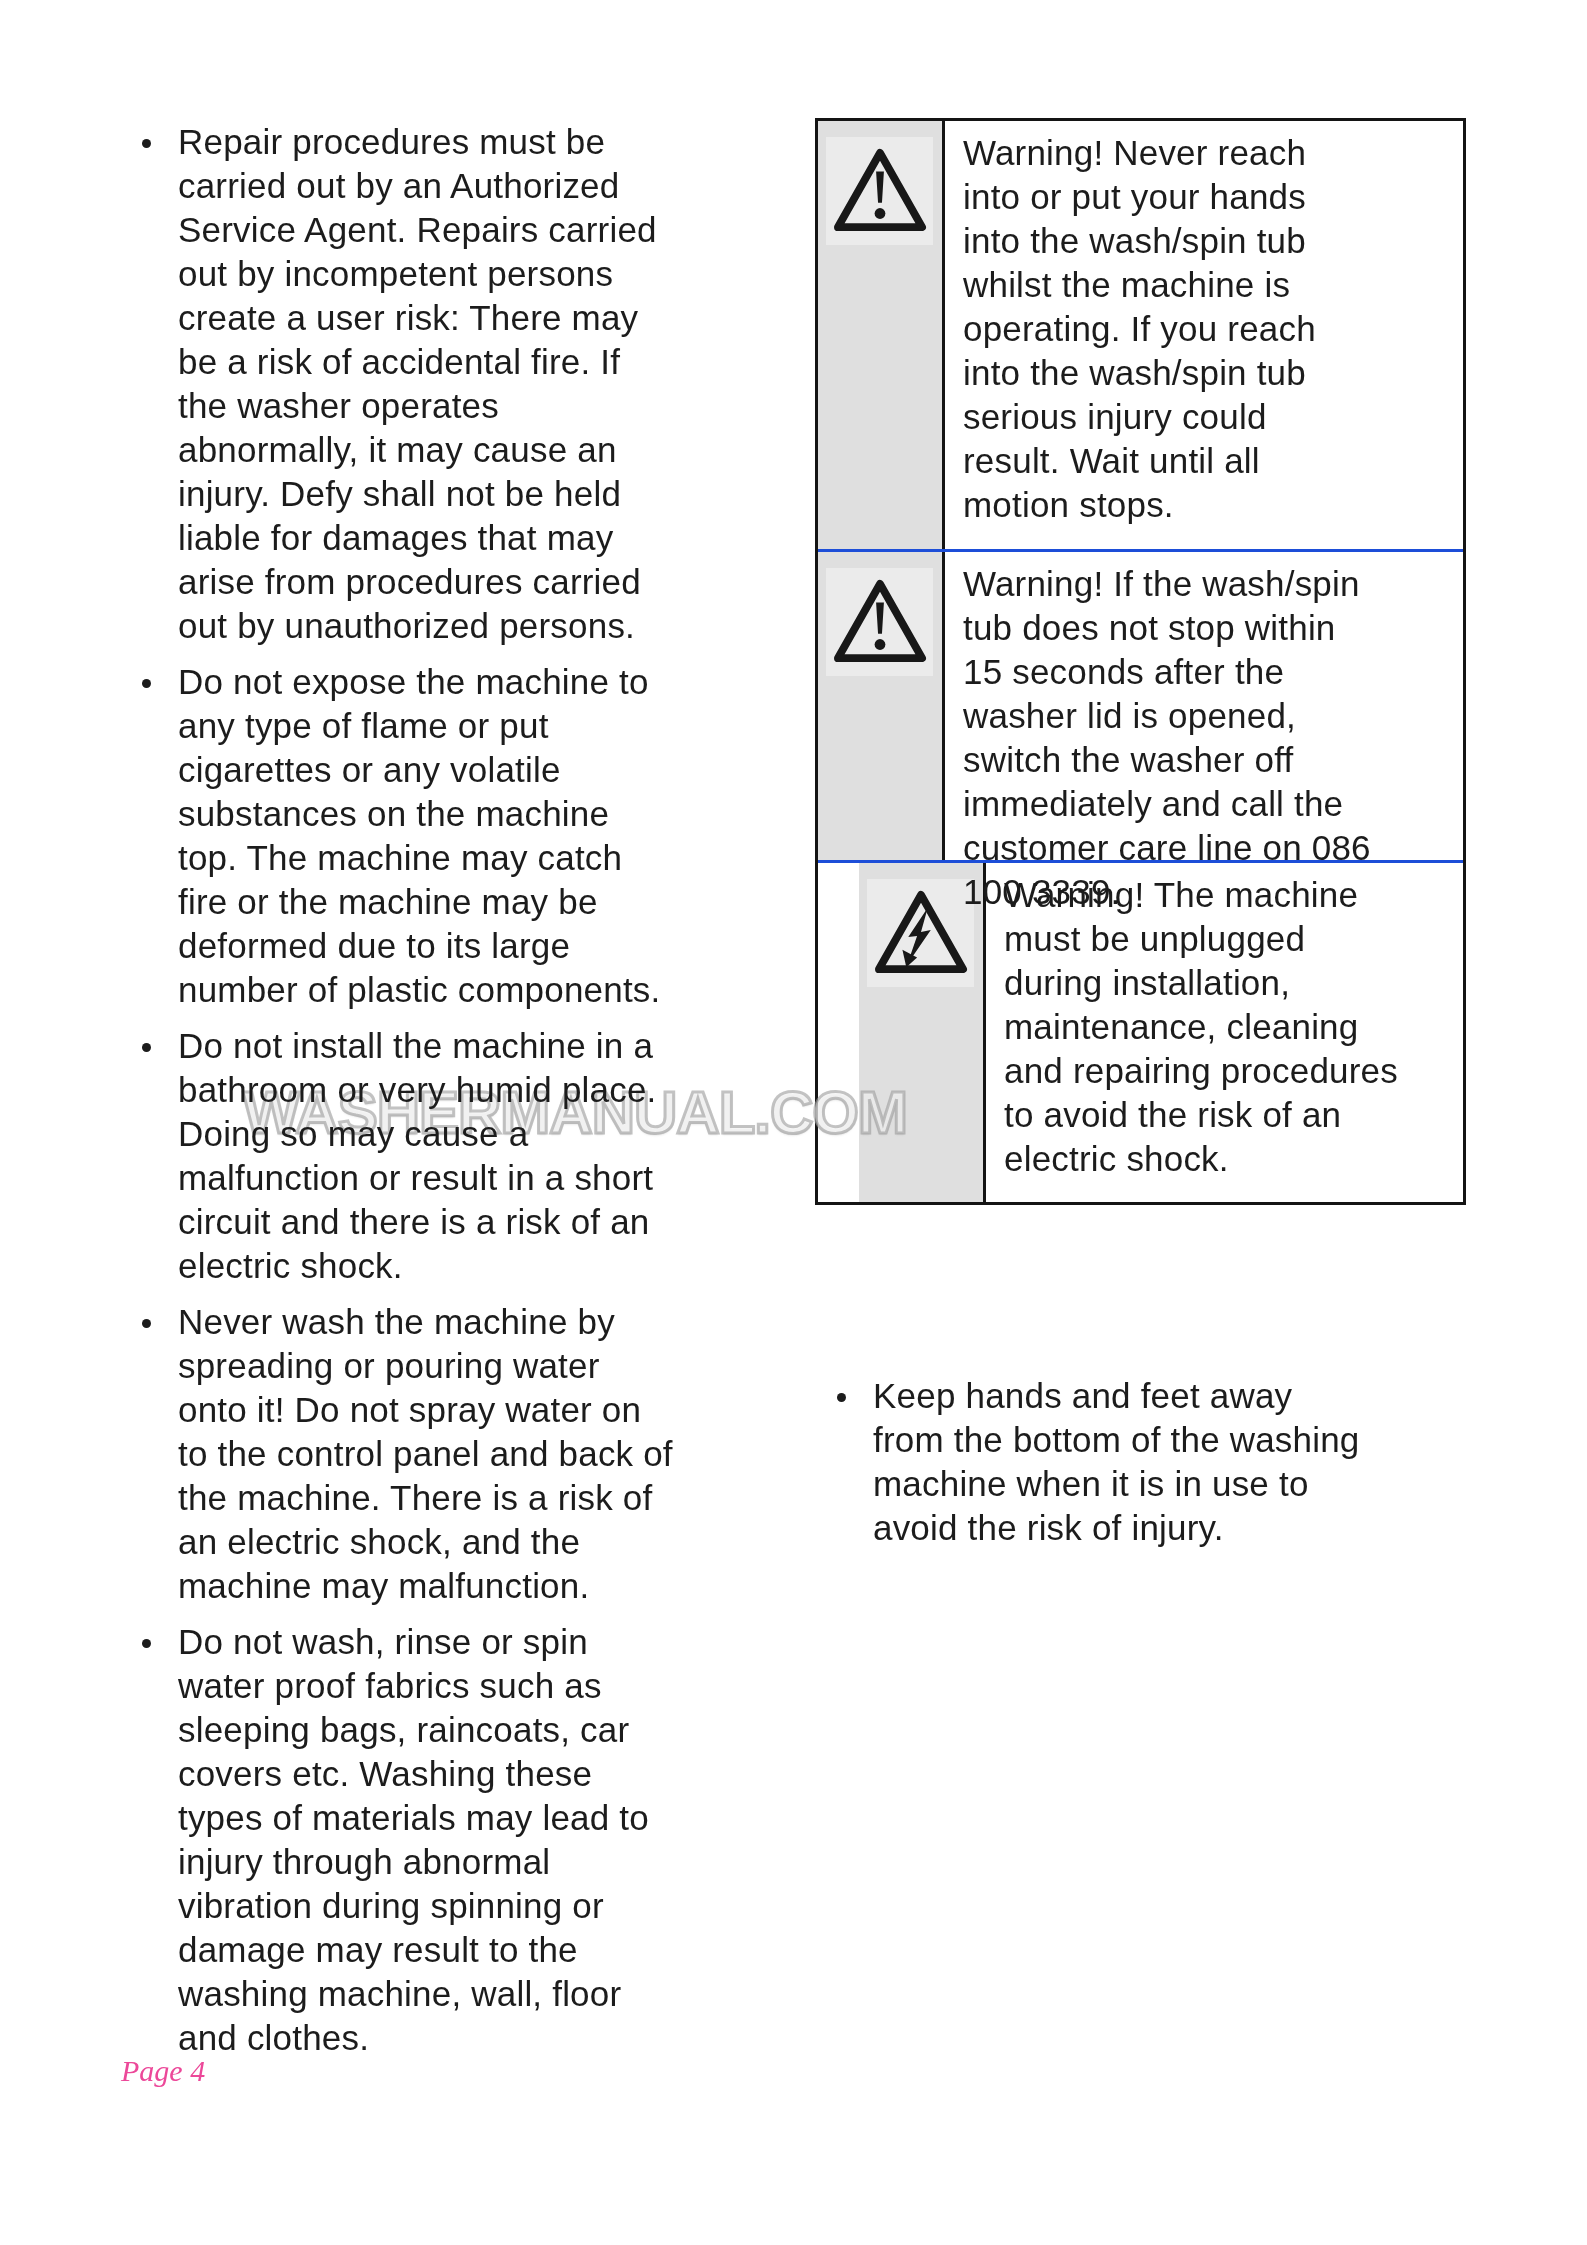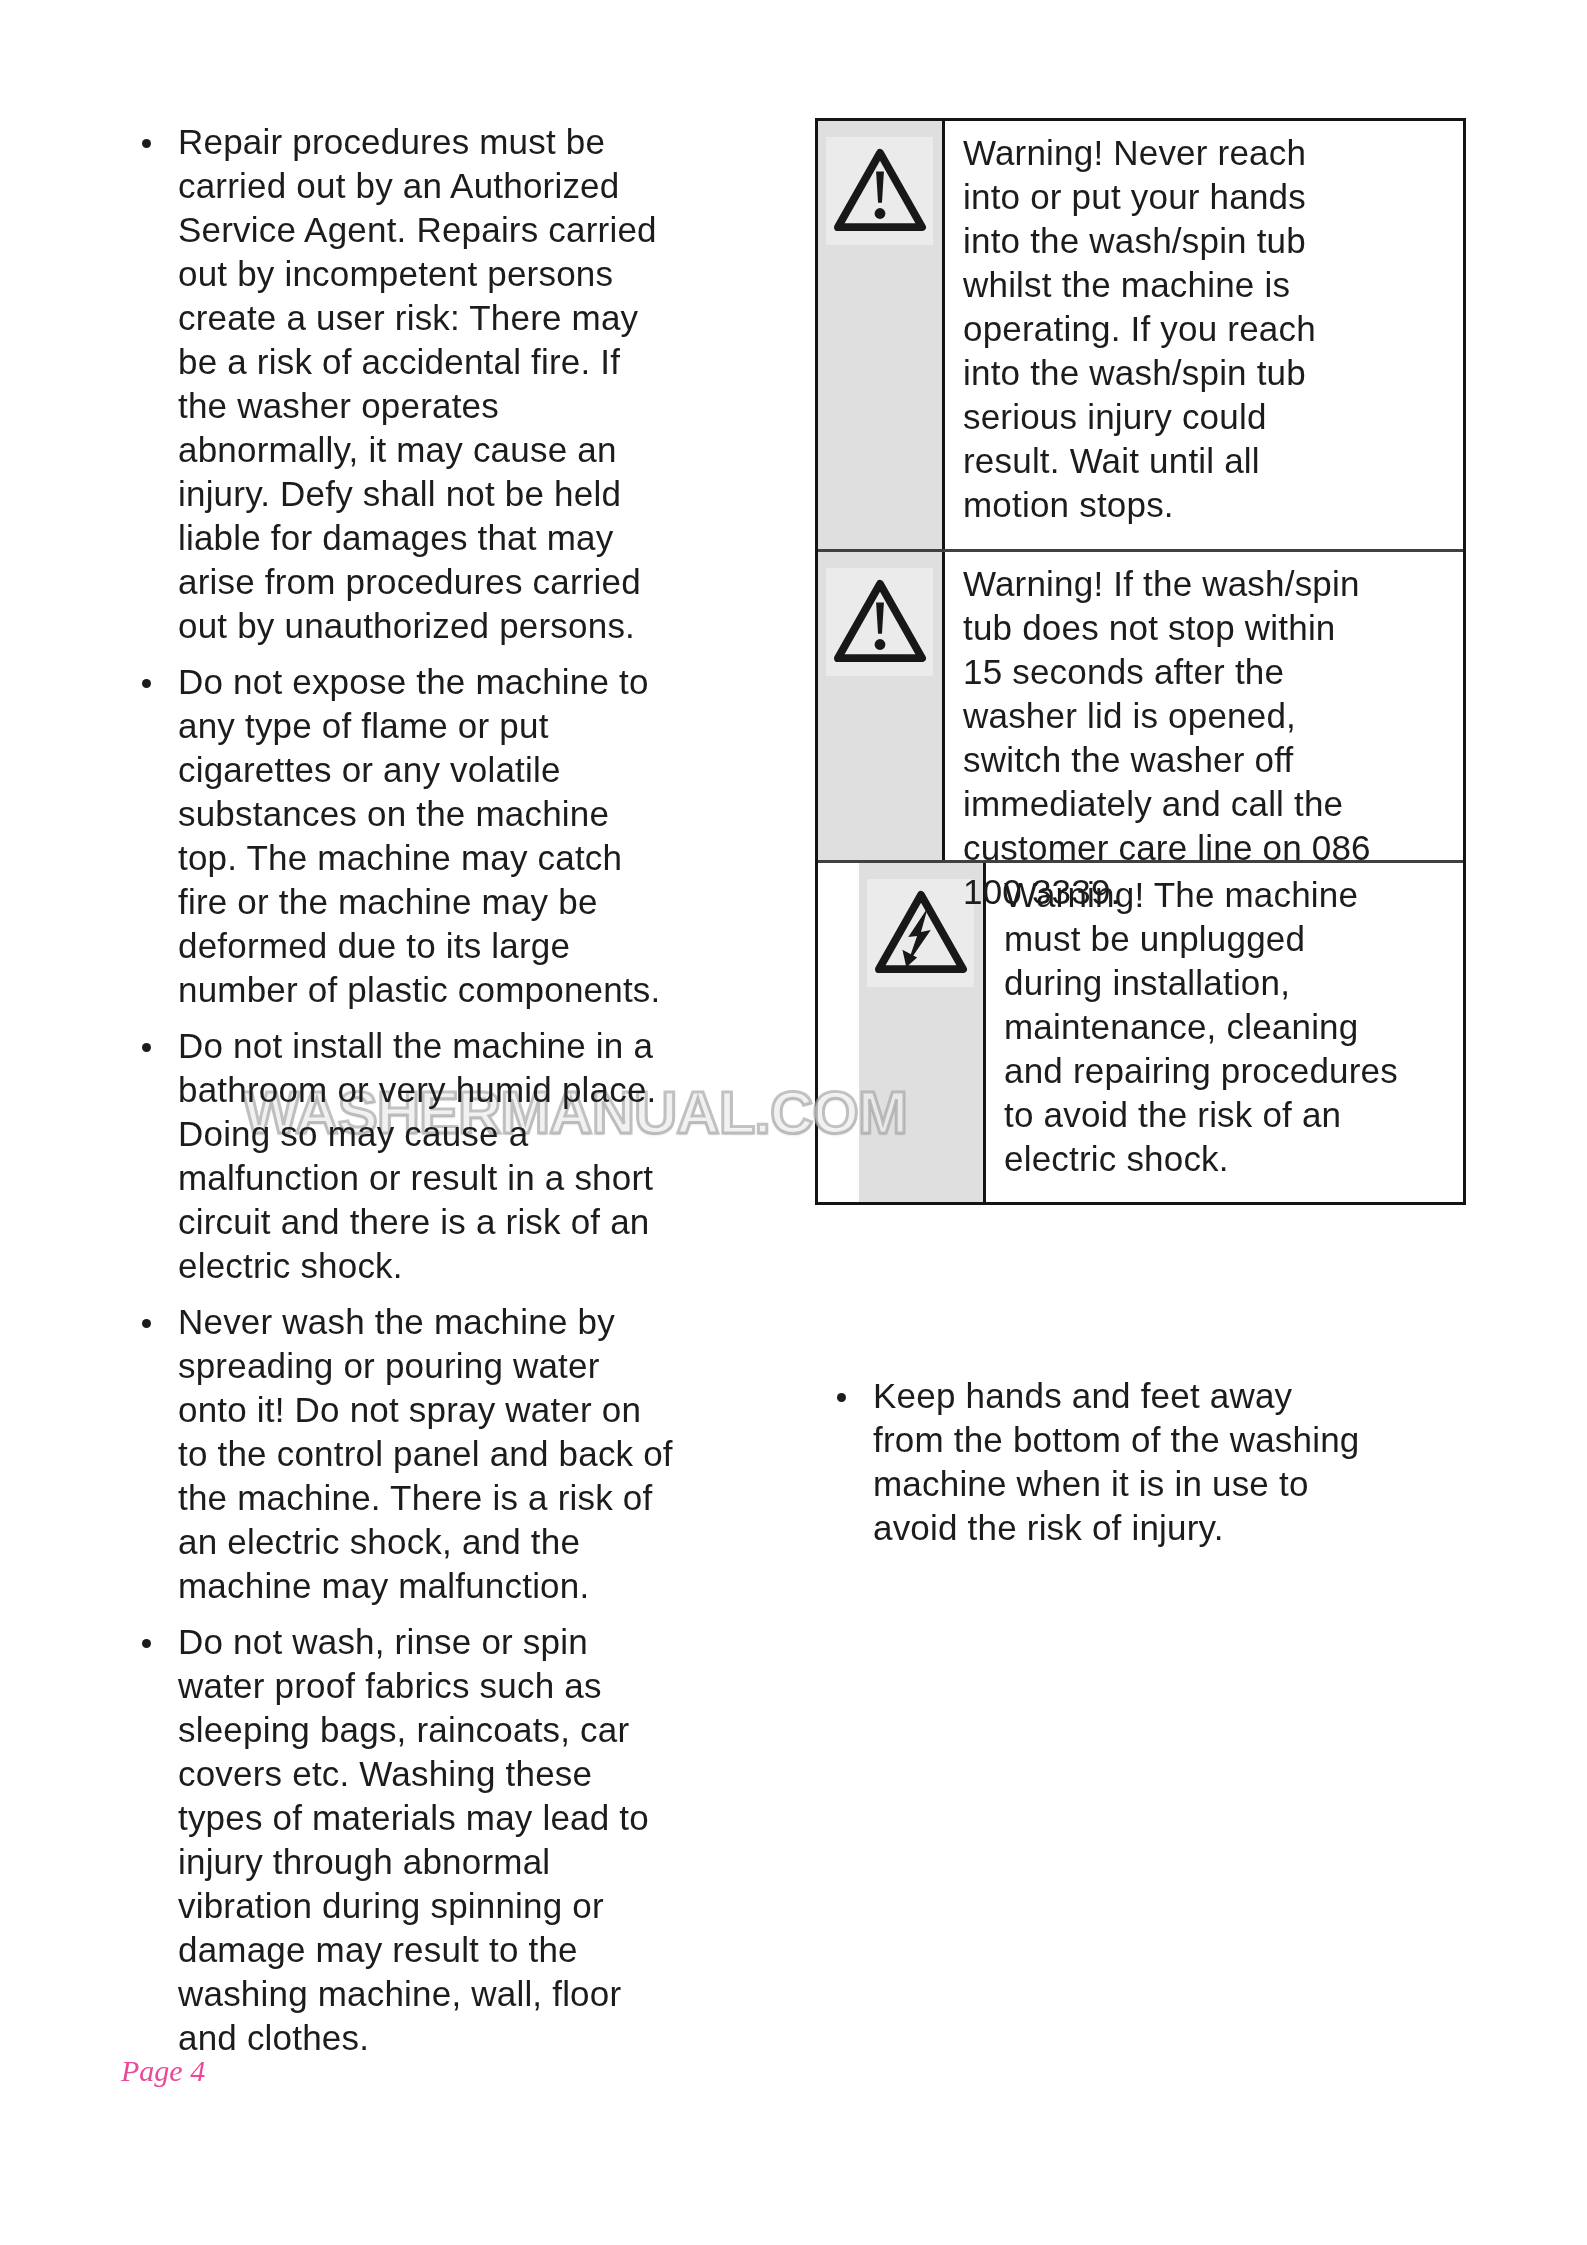--- a/index.html
+++ b/index.html
@@ -17,21 +17,21 @@
   .bullet-item{position:relative;padding-left:38px;margin:12px;}
   .bullet-item .dot{
     position:absolute;left:2px;top:19px;width:9px;height:9px;border-radius:50%;
     background:#1c1c1c;z-index:2;
   }
   
   #warning-table{
     position:absolute;left:815px;top:118px;width:651px;
     border:3px solid #141414;box-sizing:border-box;background:#ffffff;
   }
-  .warn-row{display:flex;box-sizing:border-box;border-bottom:3px solid #404040;}
+  .warn-row{display:flex;box-sizing:border-box;border-bottom:3px solid #1d4ed8;}
   .warn-row:last-child{border-bottom:none;margin-left:41px;}
   .icon-cell{
     width:127px;flex:0 0 127px;background:#dfdfdf;border-right:3px solid #141414;
     box-sizing:border-box;position:relative;
   }
   .icon-plate{
     position:absolute;left:8px;top:16px;width:107px;height:108px;background:#ebebeb;
     display:flex;align-items:center;justify-content:center;
   }
   .text-cell{

